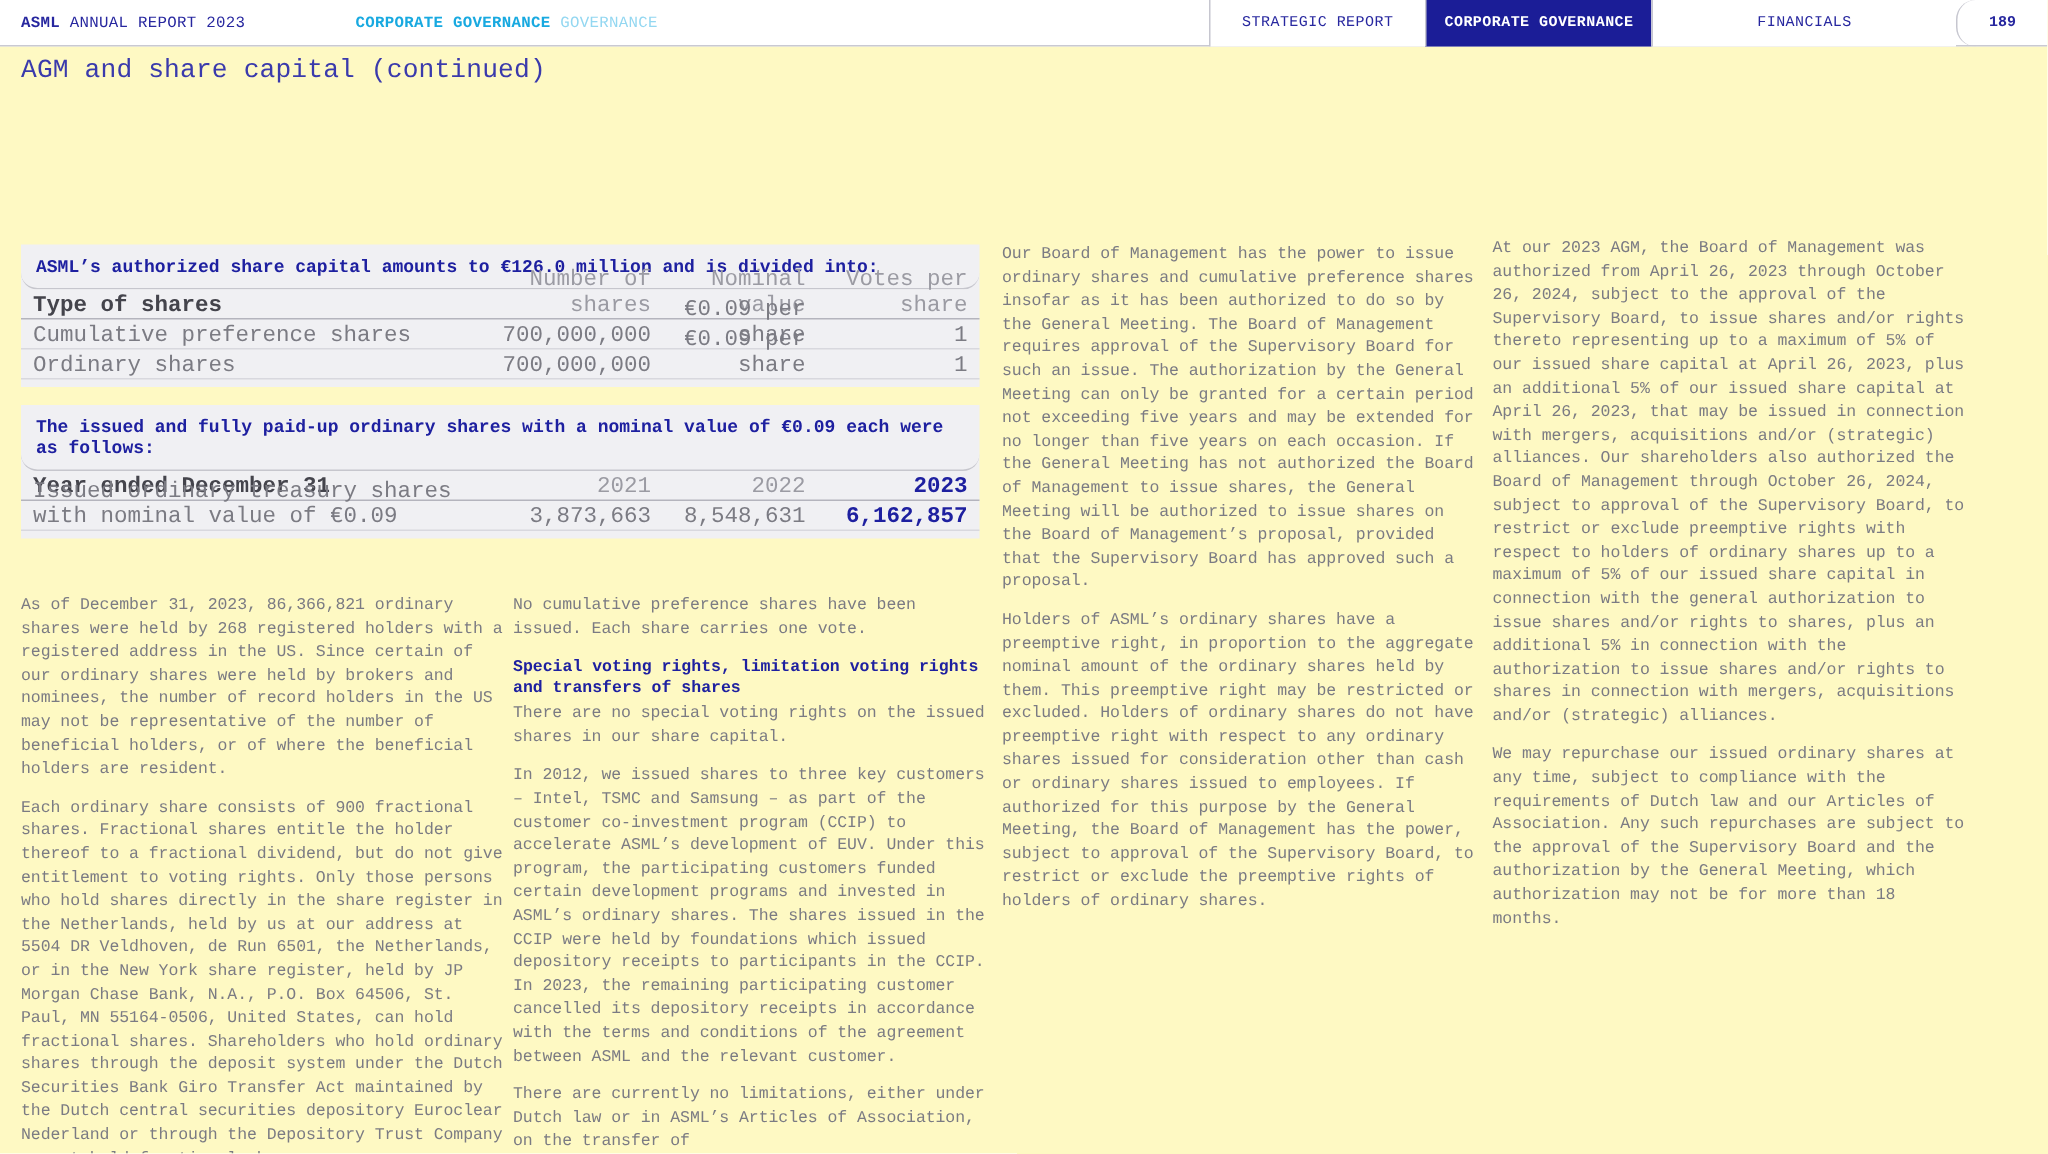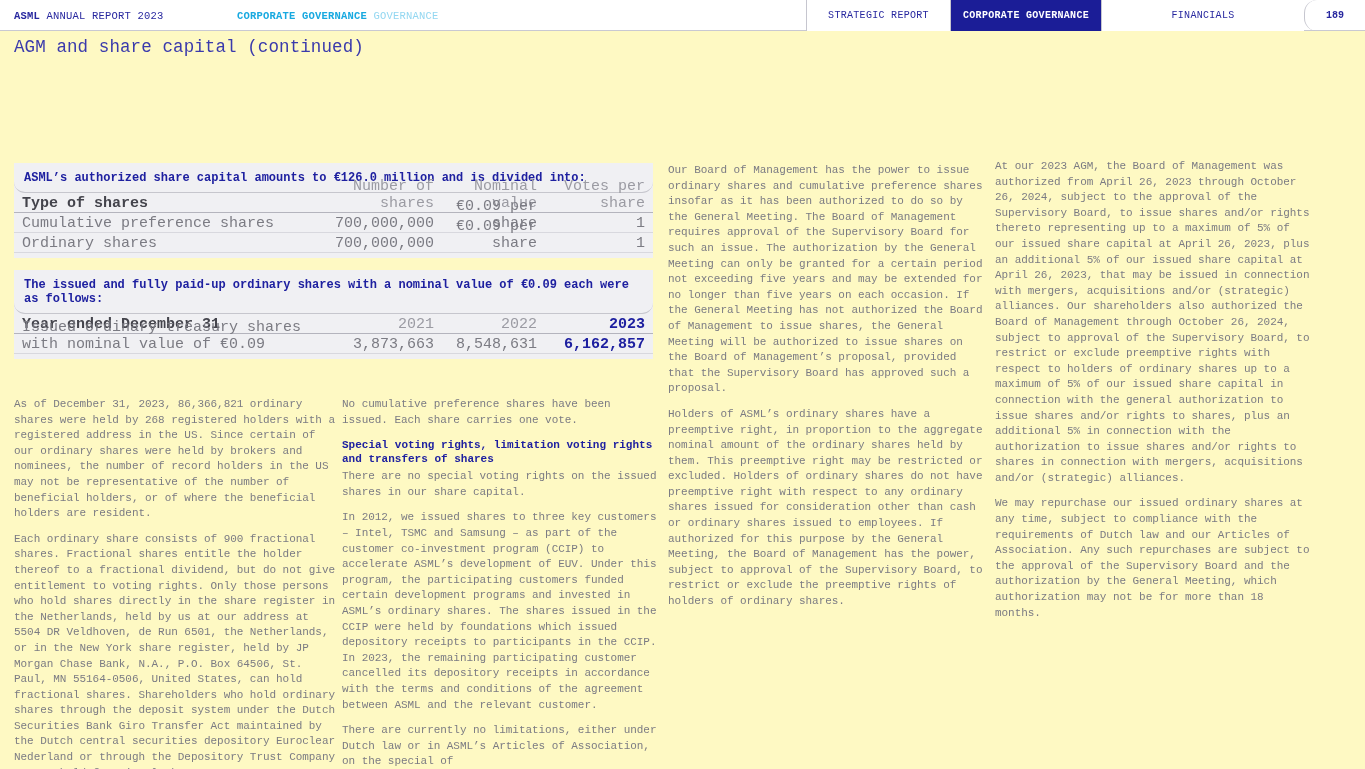--- a/index.html
+++ b/index.html
@@ -141,21 +141,21 @@
   <div class="bcol col1">
     <p>As of December 31, 2023, 86,366,821 ordinary shares were held by 268 registered holders with a registered address in the US. Since certain of our ordinary shares were held by brokers and nominees, the number of record holders in the US may not be representative of the number of beneficial holders, or of where the beneficial holders are resident.</p>
     <p>Each ordinary share consists of 900 fractional shares. Fractional shares entitle the holder thereof to a fractional dividend, but do not give entitlement to voting rights. Only those persons who hold shares directly in the share register in the Netherlands, held by us at our address at 5504 DR Veldhoven, de Run 6501, the Netherlands, or in the New York share register, held by JP Morgan Chase Bank, N.A., P.O. Box 64506, St. Paul, MN 55164-0506, United States, can hold fractional shares. Shareholders who hold ordinary shares through the deposit system under the Dutch Securities Bank Giro Transfer Act maintained by the Dutch central securities depository Euroclear Nederland or through the Depository Trust Company cannot hold fractional shares.</p>
   </div>
 
   <div class="bcol col2">
     <p>No cumulative preference shares have been issued. Each share carries one vote.</p>
     <h4>Special voting rights, limitation voting rights and transfers of shares</h4>
     <p>There are no special voting rights on the issued shares in our share capital.</p>
     <p>In 2012, we issued shares to three key customers – Intel, TSMC and Samsung – as part of the customer co-investment program (CCIP) to accelerate ASML’s development of EUV. Under this program, the participating customers funded certain development programs and invested in ASML’s ordinary shares. The shares issued in the CCIP were held by foundations which issued depository receipts to participants in the CCIP. In 2023, the remaining participating customer cancelled its depository receipts in accordance with the terms and conditions of the agreement between ASML and the relevant customer.</p>
-    <p>There are currently no limitations, either under Dutch law or in ASML’s Articles of Association, on the special of</p>
+    <p>There are currently no limitations, either under Dutch law or in ASML’s Articles of Association, on the transfer of</p>
   </div>
 
   <div class="bcol col3">
     <p>Our Board of Management has the power to issue ordinary shares and cumulative preference shares insofar as it has been authorized to do so by the General Meeting. The Board of Management requires approval of the Supervisory Board for such an issue. The authorization by the General Meeting can only be granted for a certain period not exceeding five years and may be extended for no longer than five years on each occasion. If the General Meeting has not authorized the Board of Management to issue shares, the General Meeting will be authorized to issue shares on the Board of Management’s proposal, provided that the Supervisory Board has approved such a proposal.</p>
     <p>Holders of ASML’s ordinary shares have a preemptive right, in proportion to the aggregate nominal amount of the ordinary shares held by them. This preemptive right may be restricted or excluded. Holders of ordinary shares do not have preemptive right with respect to any ordinary shares issued for consideration other than cash or ordinary shares issued to employees. If authorized for this purpose by the General Meeting, the Board of Management has the power, subject to approval of the Supervisory Board, to restrict or exclude the preemptive rights of holders of ordinary shares.</p>
   </div>
 
   <div class="bcol col4">
     <p>At our 2023 AGM, the Board of Management was authorized from April 26, 2023 through October 26, 2024, subject to the approval of the Supervisory Board, to issue shares and/or rights thereto representing up to a maximum of 5% of our issued share capital at April 26, 2023, plus an additional 5% of our issued share capital at April 26, 2023, that may be issued in connection with mergers, acquisitions and/or (strategic) alliances. Our shareholders also authorized the Board of Management through October 26, 2024, subject to approval of the Supervisory Board, to restrict or exclude preemptive rights with respect to holders of ordinary shares up to a maximum of 5% of our issued share capital in connection with the general authorization to issue shares and/or rights to shares, plus an additional 5% in connection with the authorization to issue shares and/or rights to shares in connection with mergers, acquisitions and/or (strategic) alliances.</p>
     <p>We may repurchase our issued ordinary shares at any time, subject to compliance with the requirements of Dutch law and our Articles of Association. Any such repurchases are subject to the approval of the Supervisory Board and the authorization by the General Meeting, which authorization may not be for more than 18 months.</p>

